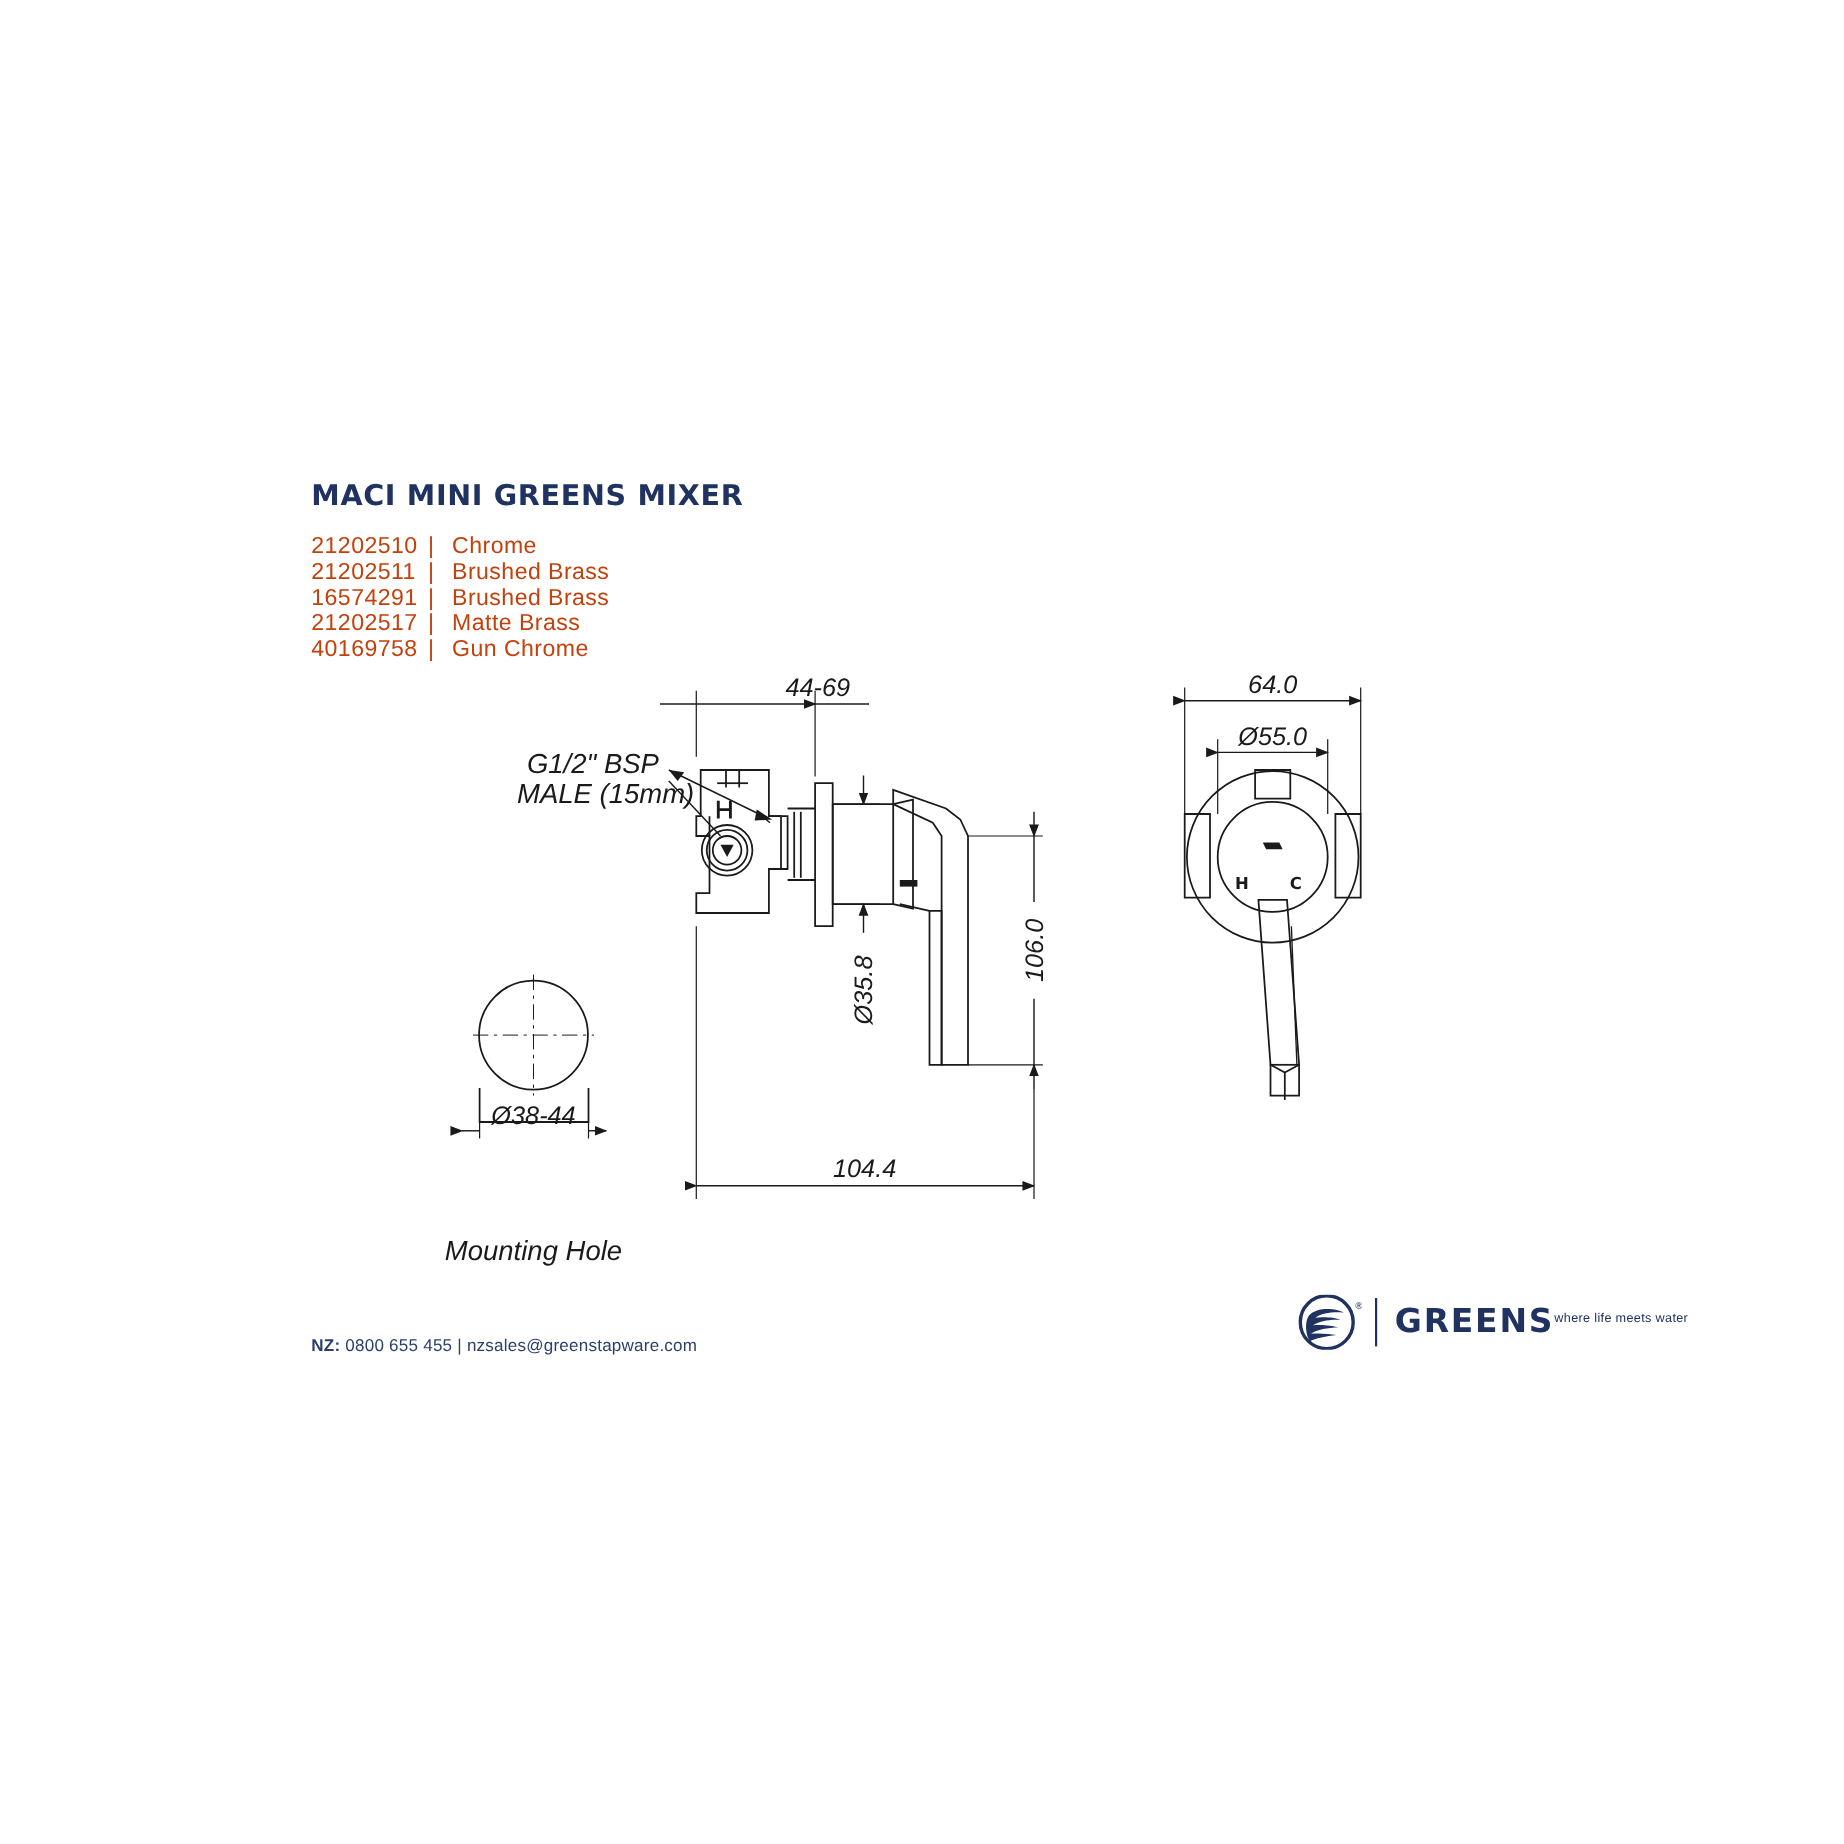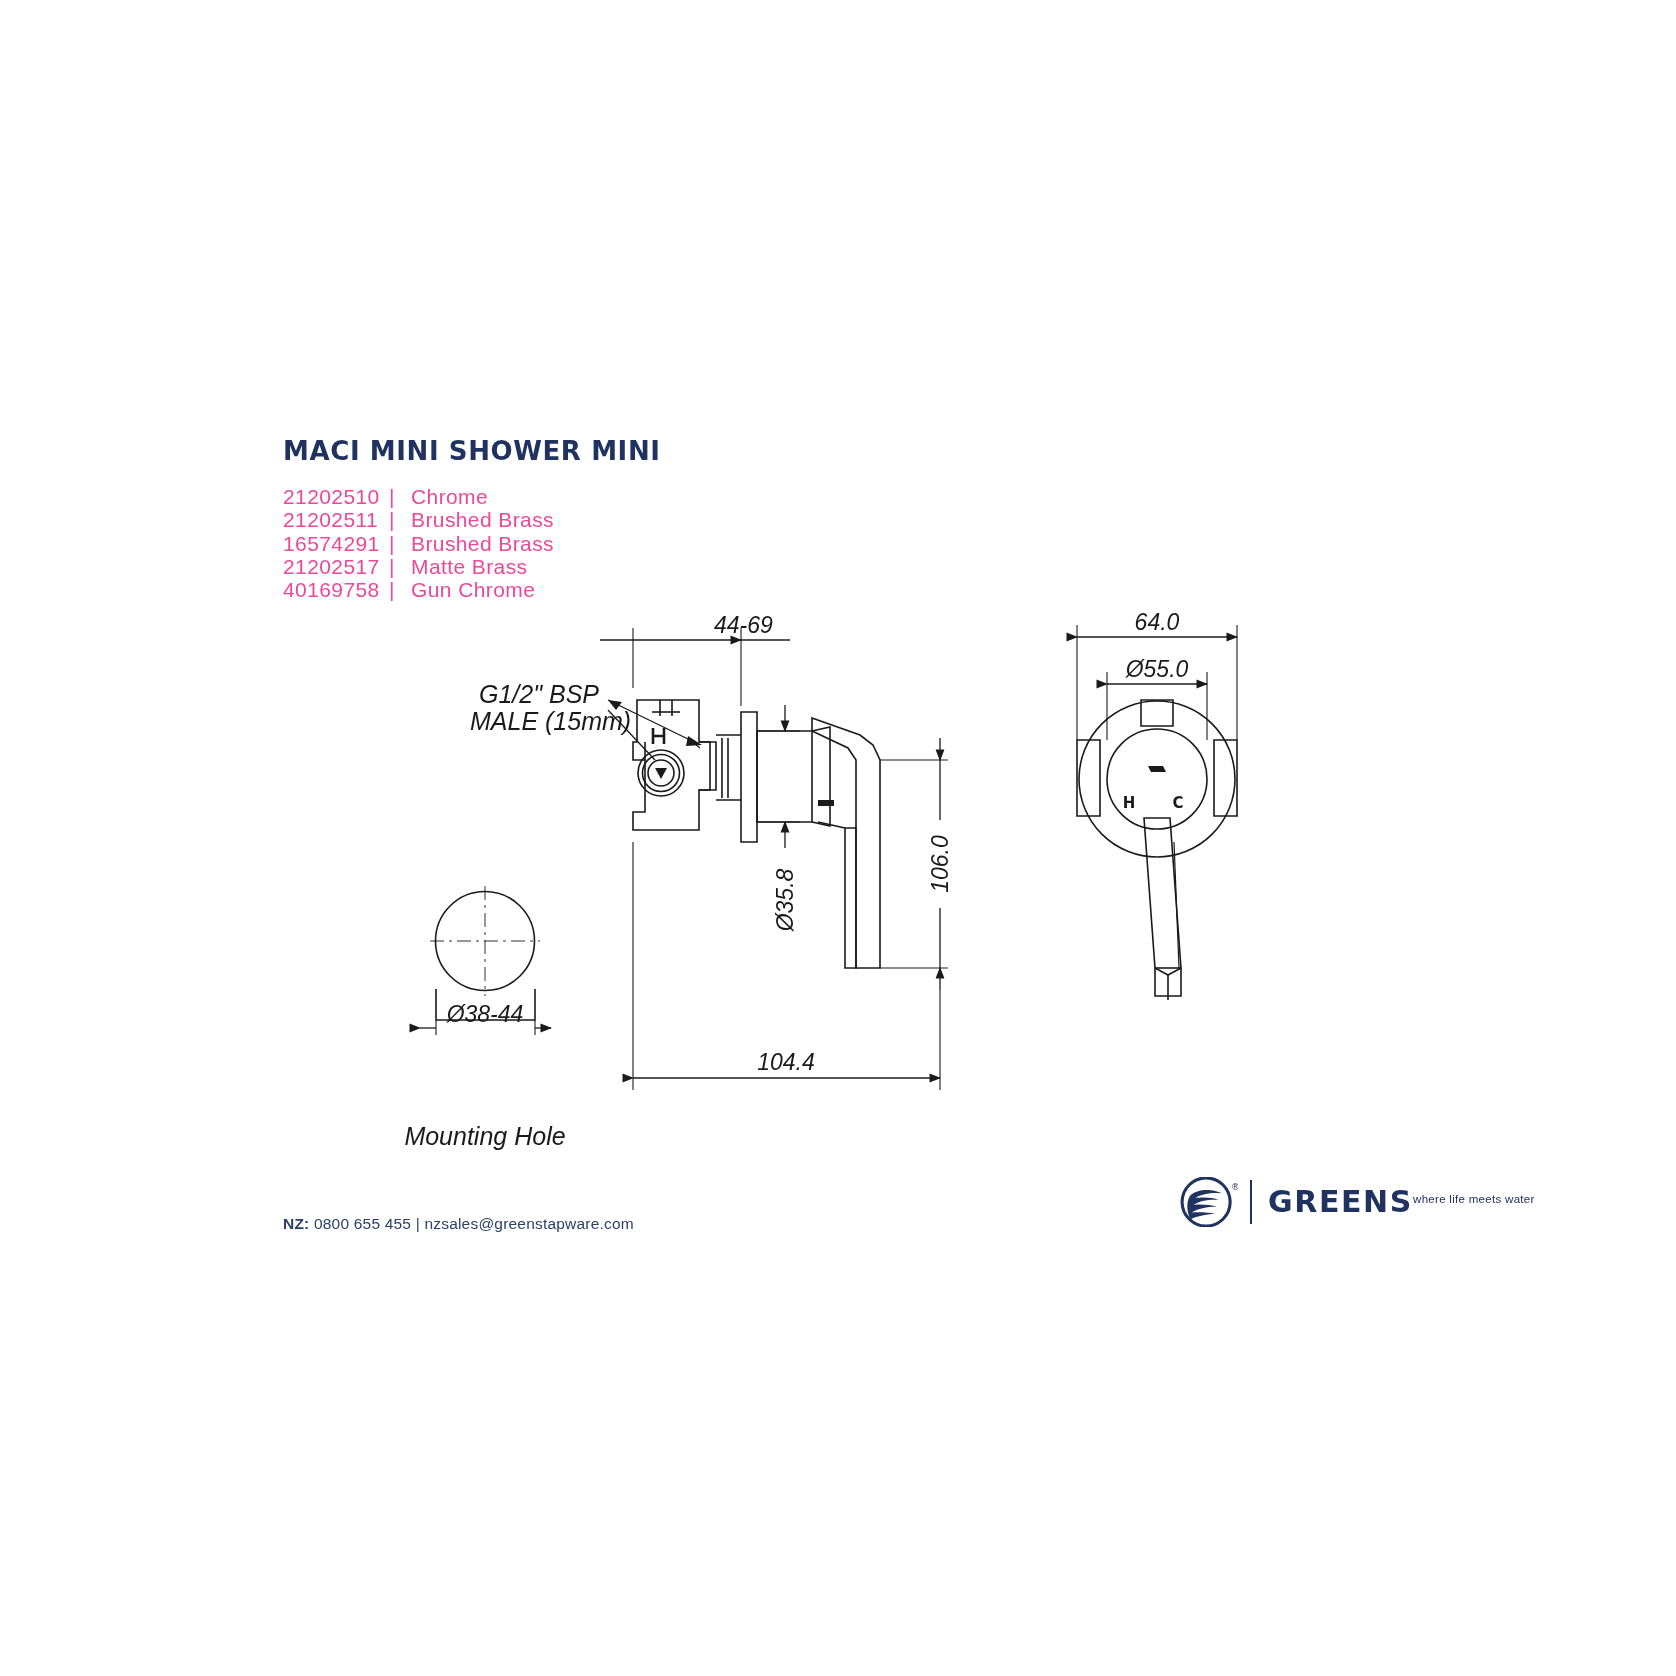--- a/index.html
+++ b/index.html
@@ -20,21 +20,21 @@
     font-size:26px;
     letter-spacing:0.6px;
     color:#1f3260;
     white-space:nowrap;
     margin:0;
   }
   #code-list{margin:0;padding:0;list-style:none;margin-top:19px;}
   #code-list li{
     font-family:"Liberation Sans", sans-serif;
     font-size:21px;
-    color:#ec4899;
+    color:#c2410c;
     line-height:23.3px;
     white-space:nowrap;
     letter-spacing:0.4px;
   }
   .code-num{display:inline-block;width:106px;}
   .code-sep{display:inline-block;width:22px;}
 
   
   #drawing{position:absolute;left:0;top:0;width:1676px;height:1676px;}
 
@@ -65,21 +65,21 @@
     font-size:11.5px;color:#1f3260;letter-spacing:0.3px;
     margin-top:6px;text-align:left;
   }
 </style>
 </head>
 <body>
 
 <div class="page">
 
   <div id="heading-block">
-    <h1 id="product-title">MACI MINI SHOWER MINI</h1>
+    <h1 id="product-title">MACI MINI GREENS MIXER</h1>
     <ul id="code-list">
       <li>
         <span class="code-num">21202510</span><span class="code-sep">|</span><span>Chrome</span>
       </li>
       <li>
         <span class="code-num">21202511</span><span class="code-sep">|</span><span>Brushed Brass</span>
       </li>
       <li>
         <span class="code-num">16574291</span><span class="code-sep">|</span><span>Brushed Brass</span>
       </li>

